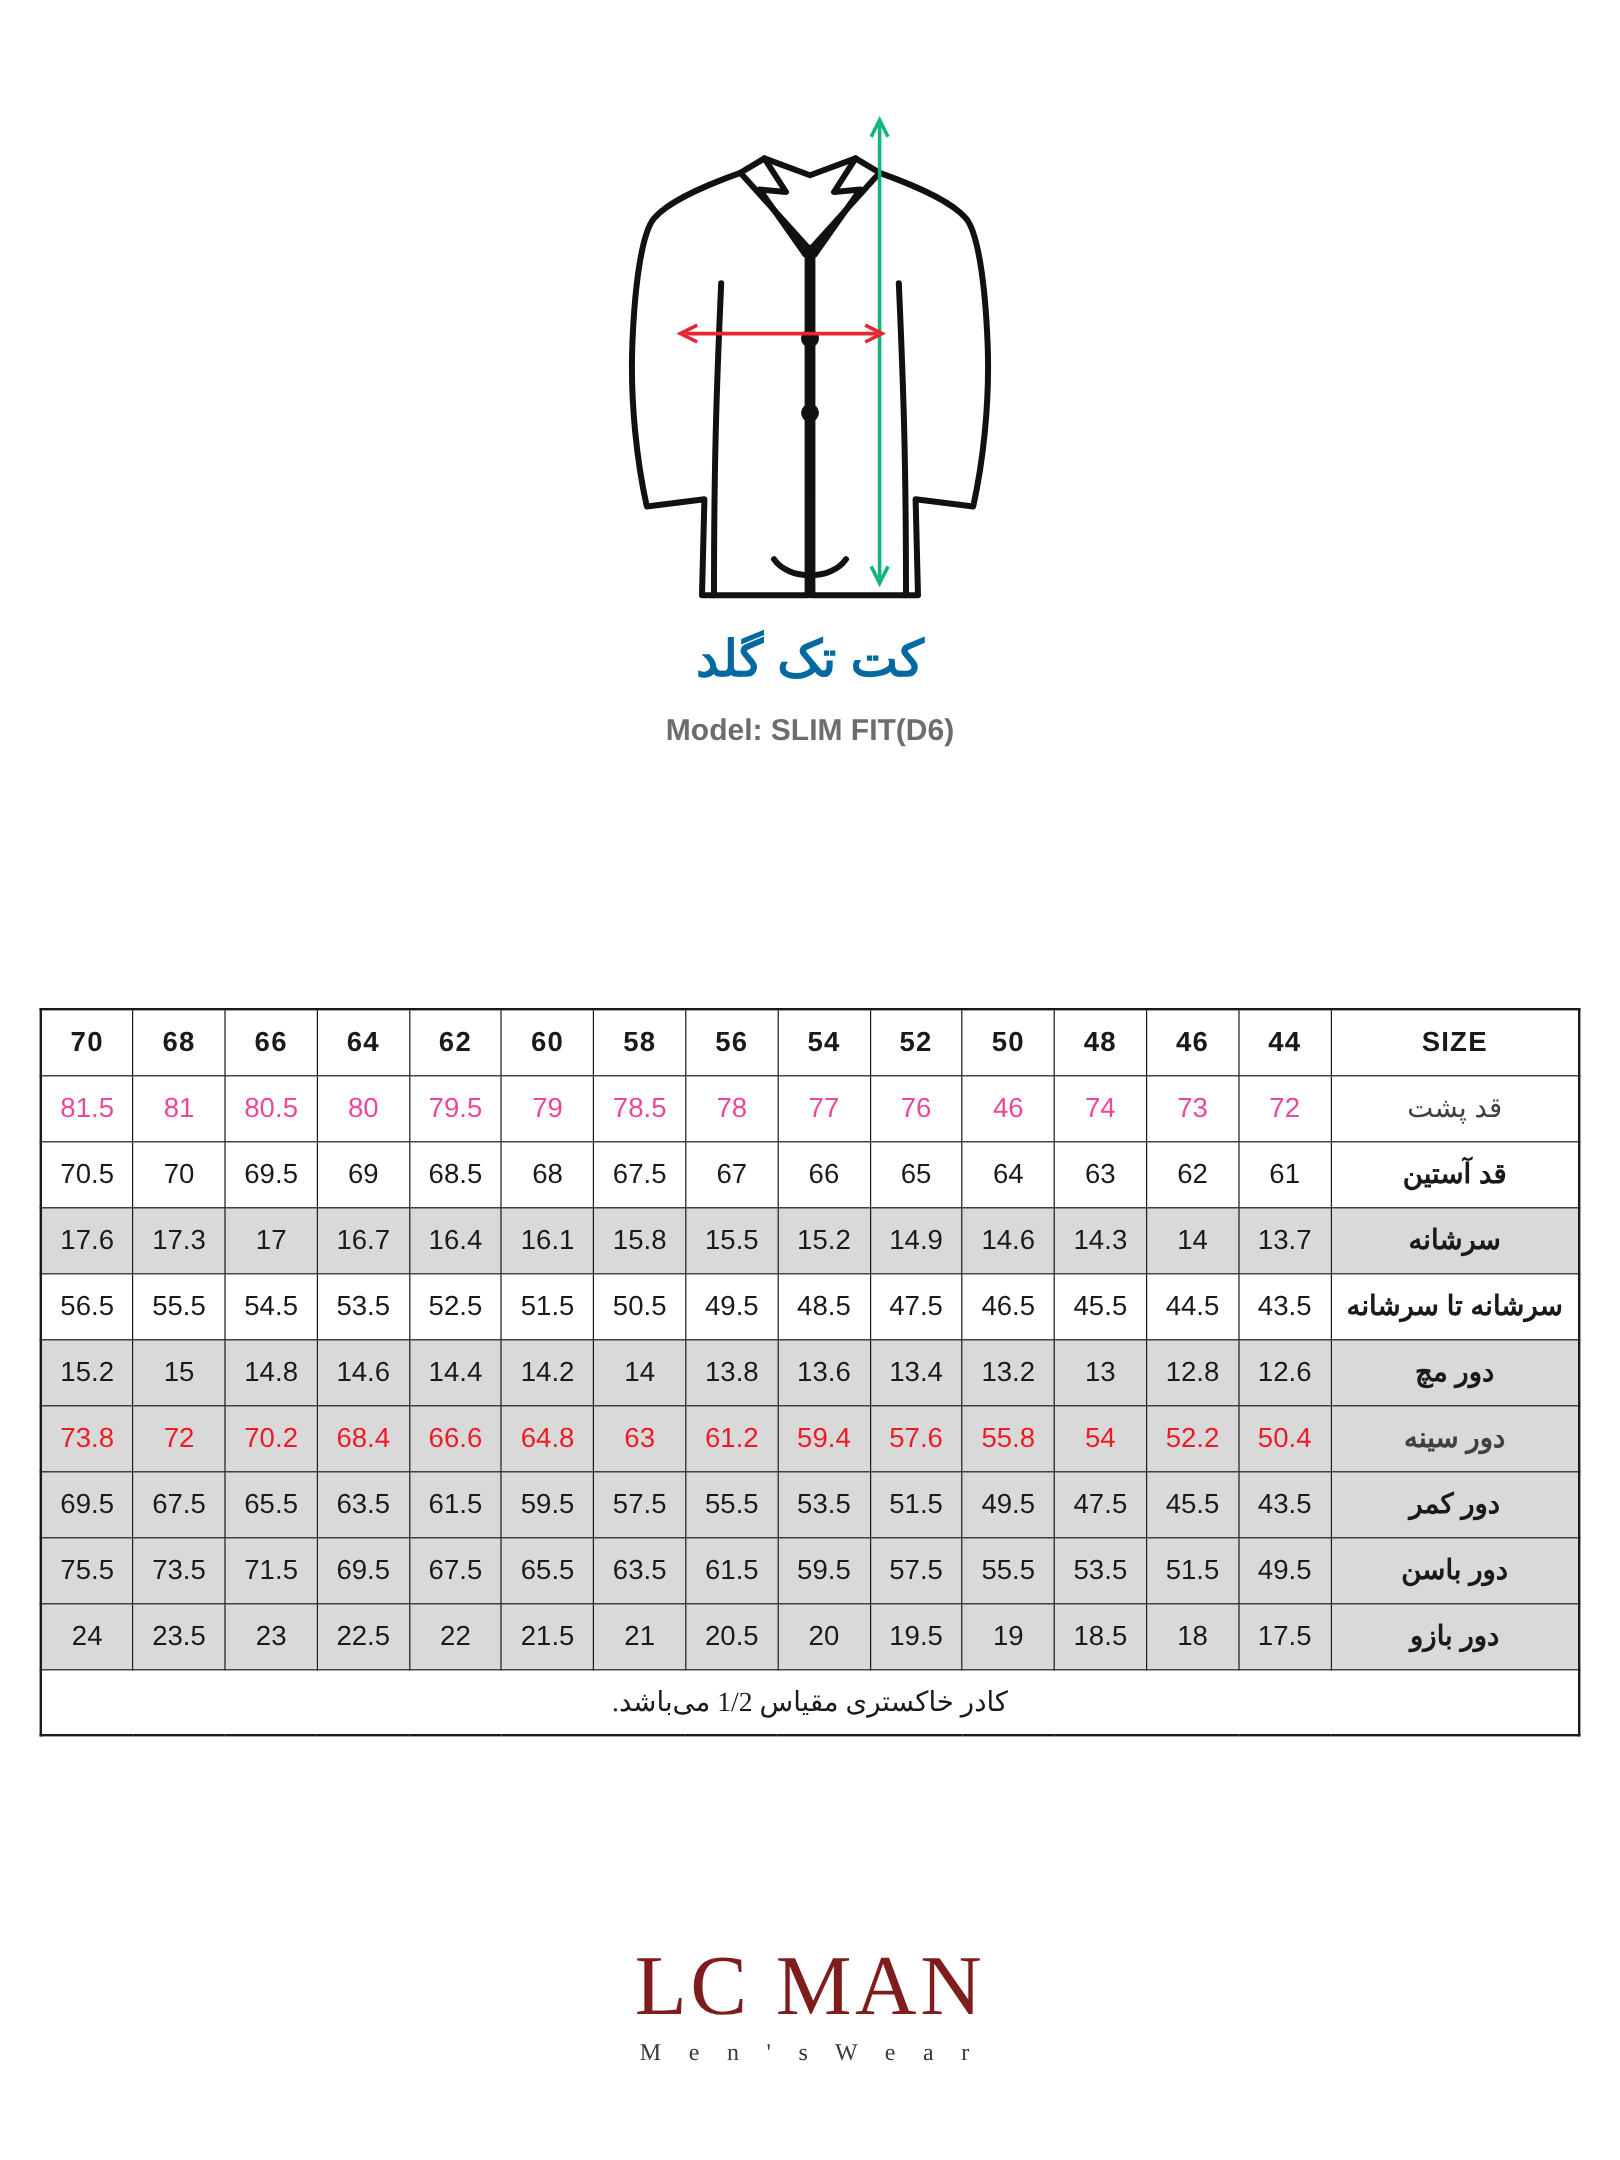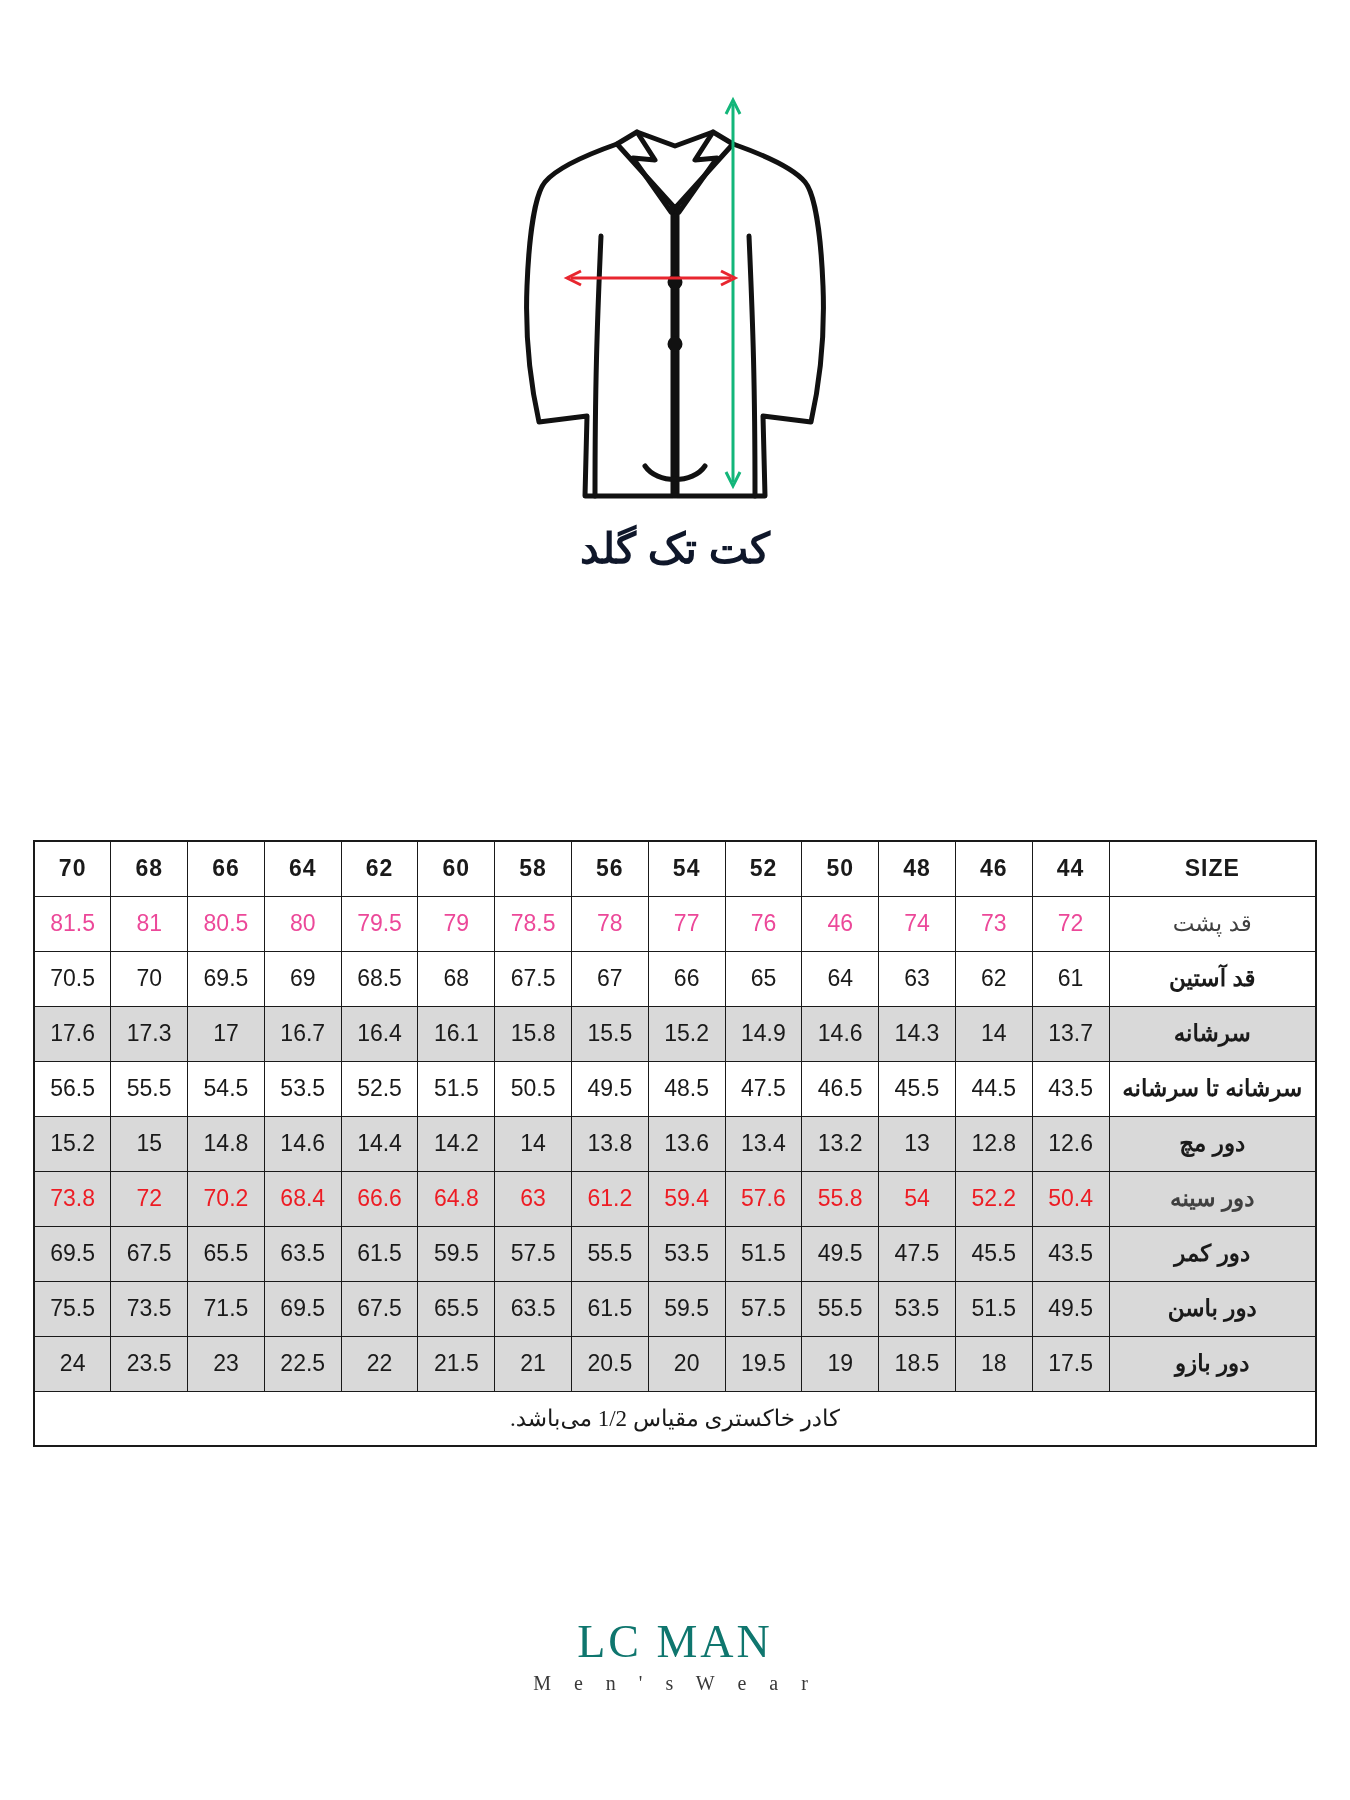--- a/index.html
+++ b/index.html
@@ -34,21 +34,21 @@
   .jacket-svg {
     display: block;
   }
 
   .caption-block {
     margin-top: 18px;
     text-align: center;
   }
   .caption-fa {
     font-size: 42px;
-    color: #0f172a;
+    color: #0369a1;
     direction: rtl;
     font-weight: 700;
     letter-spacing: 1px;
   }
   .caption-model {
     margin-top: 22px;
     font-size: 25px;
     color: #6d6d6d;
     font-weight: 700;
   }
@@ -119,23 +119,23 @@
   
   .footer-logo {
     position: absolute;
     left: 0;
     right: 0;
     top: 1615px;
     text-align: center;
   }
   .logo-main {
     font-family: "Liberation Serif", serif;
-    font-size: 46px;
+    font-size: 71px;
     letter-spacing: 3px;
-    color: #0f766e;
+    color: #7f1d1d;
     font-weight: 400;
   }
   .logo-sub {
     font-family: "Liberation Serif", serif;
     font-size: 20px;
     letter-spacing: 9px;
     color: #3a3a3a;
     margin-top: 4px;
   }
 </style>
@@ -179,20 +179,21 @@
       <g stroke="#e8262f" stroke-width="3" fill="none">
         <path d="M66 192 L 226 192"></path>
         <path d="M76 185 L 62 192 L 76 199"></path>
         <path d="M216 185 L 230 192 L 216 199"></path>
       </g>
     </svg>
   </div>
 
   <div class="caption-block">
     <div class="caption-fa">کت تک گلد</div>
+    <div class="caption-model">Model: SLIM FIT(D6)</div>
   </div>
 
   <div class="table-wrap">
     <table class="size-table">
       <tbody id="table-body">
           <tr>
             <td class="size-header">70</td>
             <td class="size-header">68</td>
             <td class="size-header">66</td>
             <td class="size-header">64</td>

